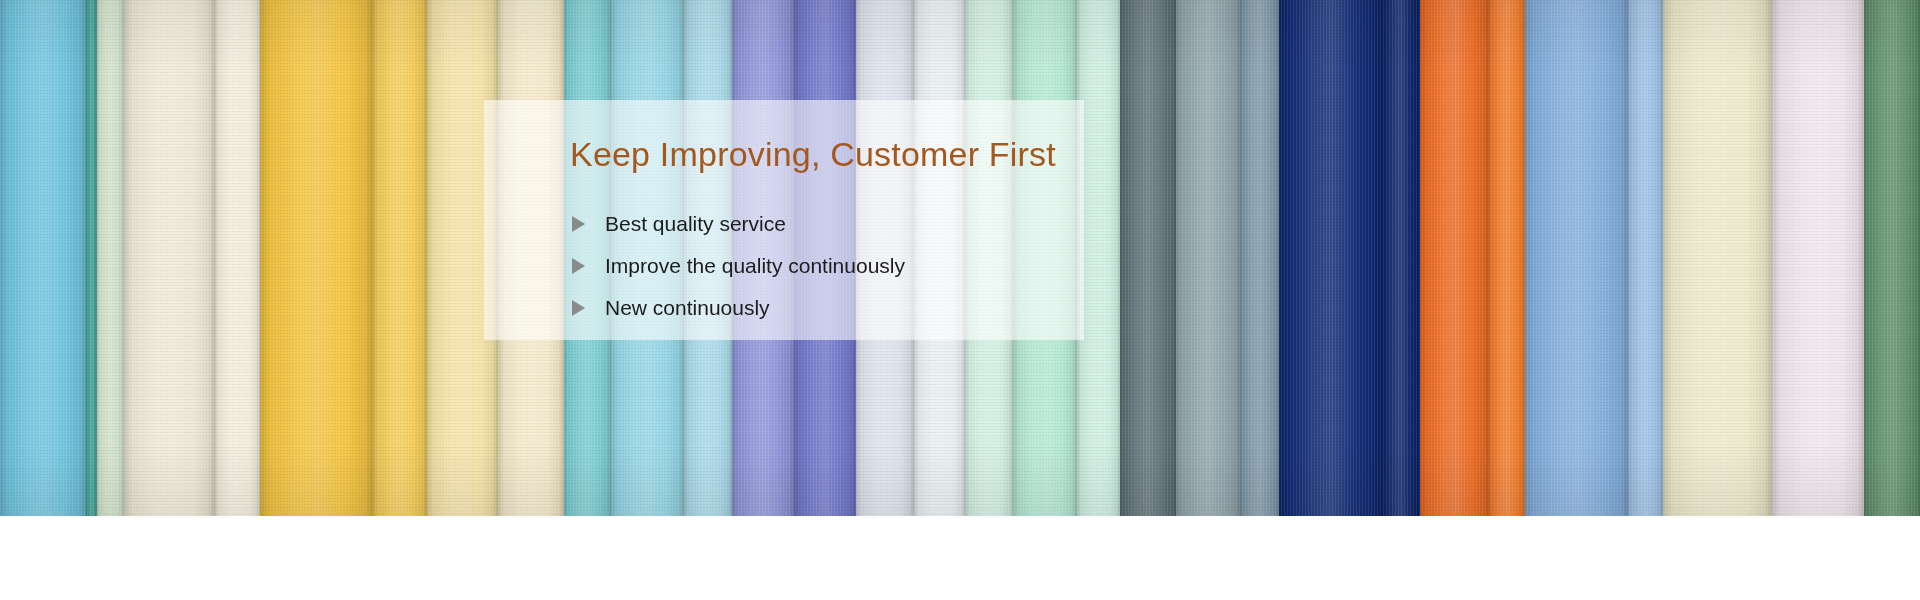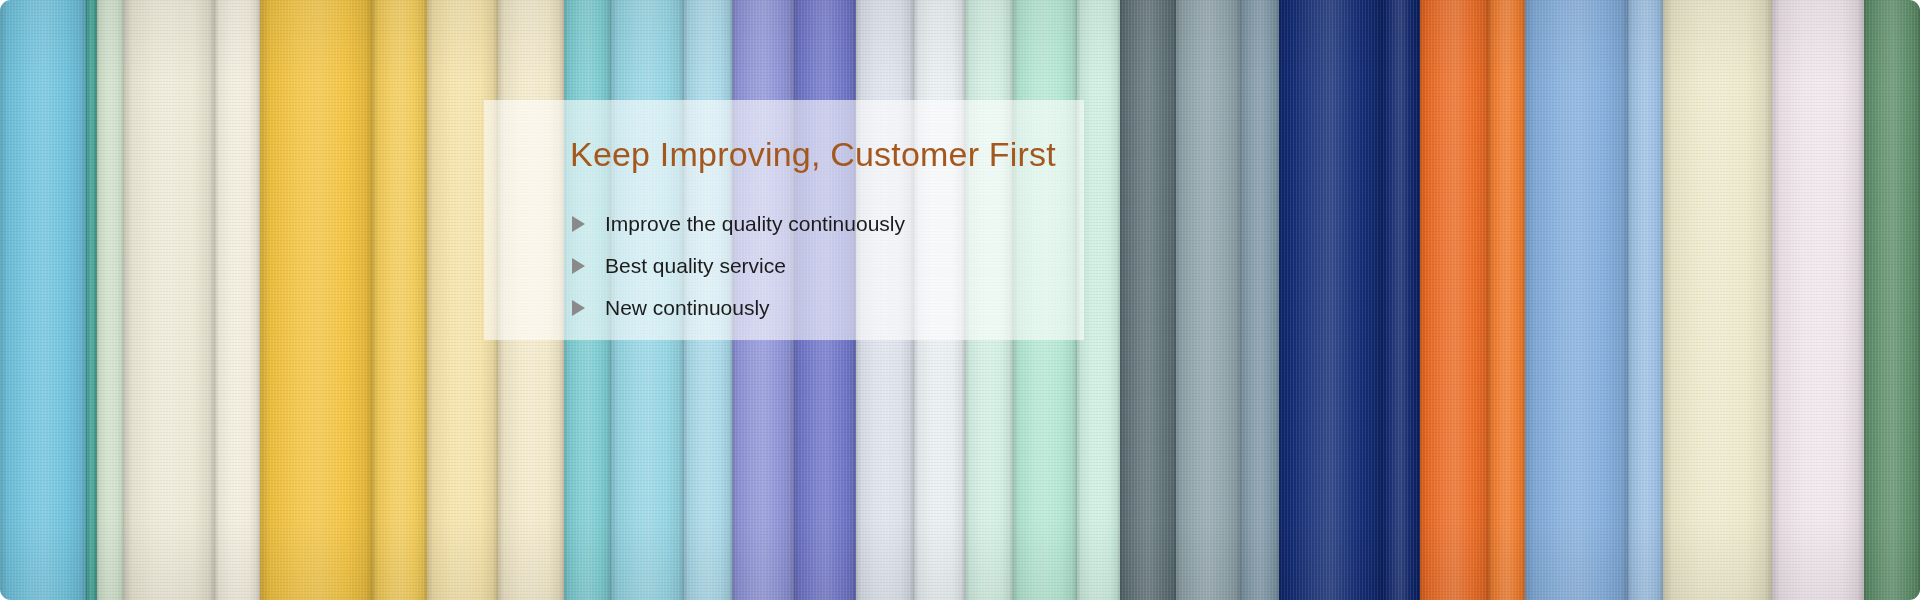--- a/index.html
+++ b/index.html
@@ -8,23 +8,22 @@
     padding: 0;
     background: #ffffff;
   }
   body {
     font-family: "Liberation Sans", sans-serif;
   }
 
   .banner {
     position: relative;
     width: 1920px;
-    height: 600px;
+    height: 516px;
     overflow: hidden;
-    border-radius: 11px;
   }
 
   
   .fabric {
     position: absolute;
     inset: 0;
     display: flex;
     flex-direction: row;
   }
   .stripe {
@@ -167,25 +166,25 @@
   <div class="fabric-texture"></div>
   <div class="fabric-vignette"></div>
 
   <div class="panel">
 
     <h1 class="panel-title">Keep Improving, Customer First</h1>
 
     <ul class="bullet-list" id="bullet-list">
         <li class="bullet-item">
           <span class="bullet-marker"></span>
-          <span class="bullet-label">Improve the quality continuously</span>
+          <span class="bullet-label">Best quality service</span>
         </li>
         <li class="bullet-item">
           <span class="bullet-marker"></span>
-          <span class="bullet-label">Best quality service</span>
+          <span class="bullet-label">Improve the quality continuously</span>
         </li>
         <li class="bullet-item">
           <span class="bullet-marker"></span>
           <span class="bullet-label">New continuously</span>
         </li>
       </ul>
 
   </div>
 </div>
 

